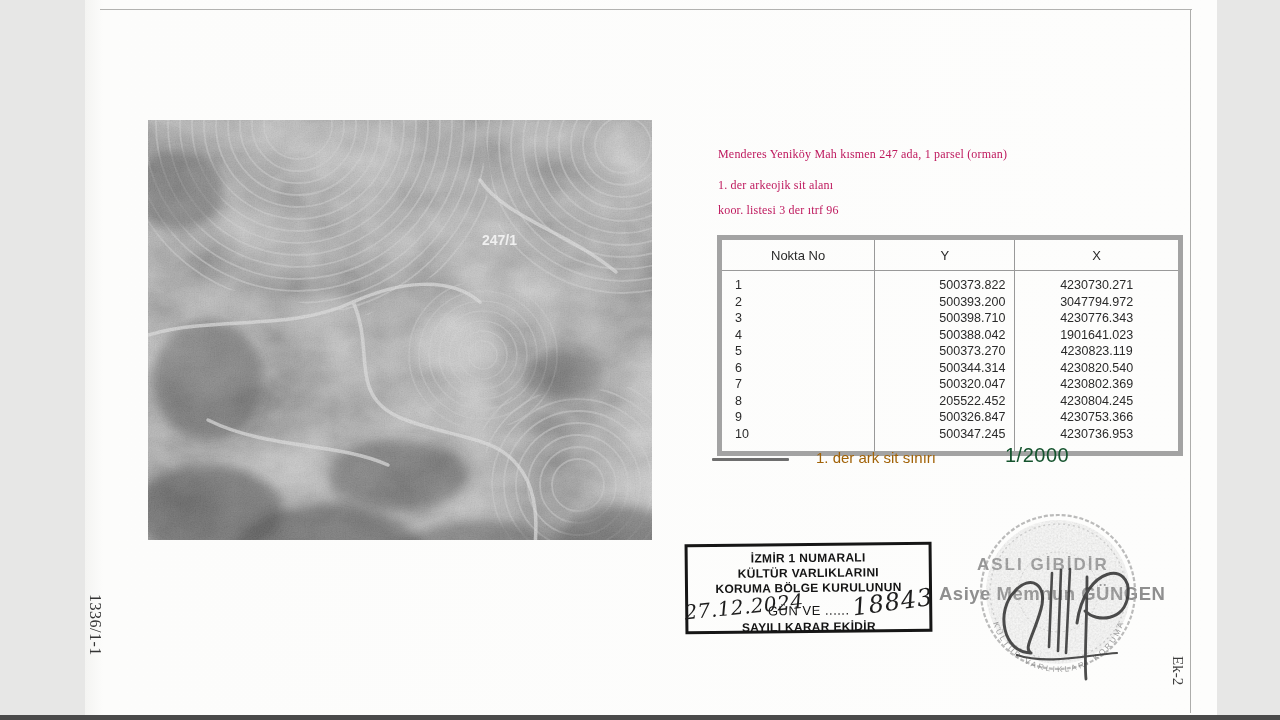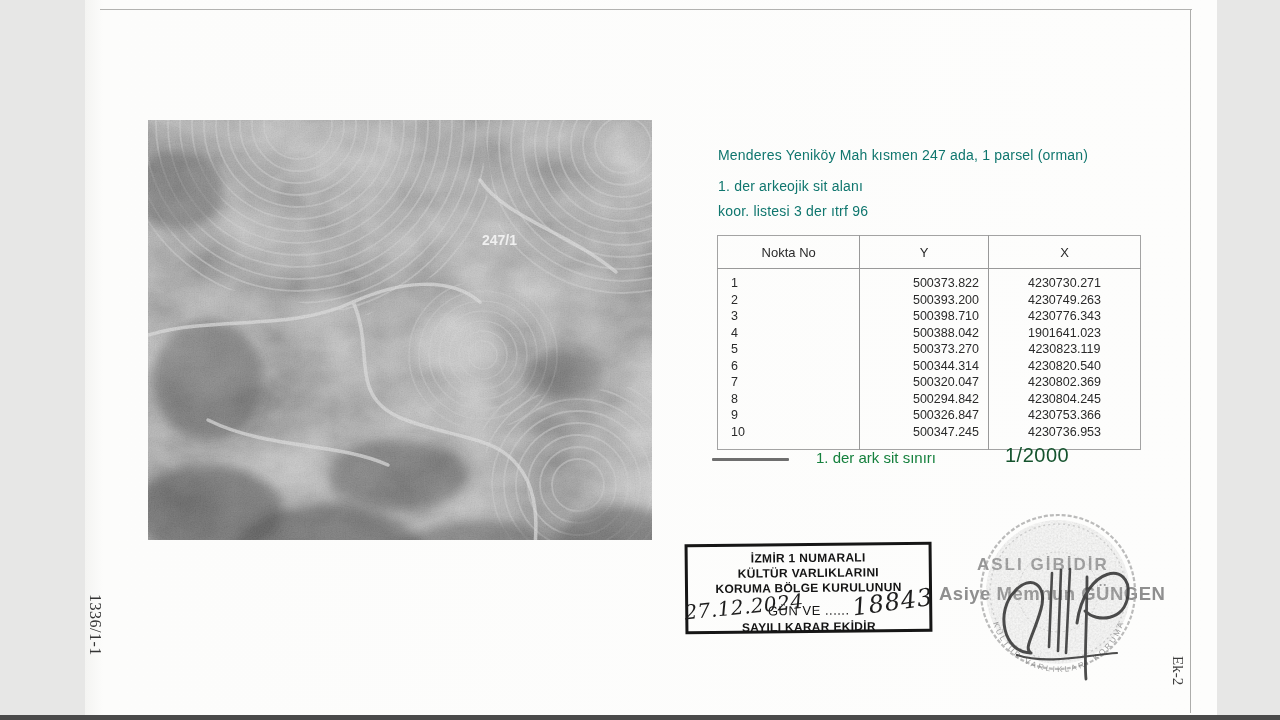--- a/index.html
+++ b/index.html
@@ -12,43 +12,43 @@
   .bottom-strip { position:absolute; left:0; bottom:0; width:1280px; height:5px; background:#4a4a4a; }
   .frame-top { position:absolute; left:100px; top:9px; width:1092px; height:1px; background:#b2b2b0; }
   .frame-right { position:absolute; left:1190px; top:9px; width:1px; height:704px; background:#adadab; }
 
   
   .photo { position:absolute; left:148px; top:120px; width:504px; height:420px;
            background:#8b8b8b; overflow:hidden; }
   .photo svg { display:block; }
 
   
-  .title-line { position:absolute; left:718px; font-size:14px; letter-spacing:.2px; color:#0f766e; white-space:nowrap; }
+  .title-line { position:absolute; left:718px; font-size:12px; letter-spacing:.2px; color:#be185d; white-space:nowrap;font-family:Liberation Serif, serif; }
   .t1 { top:147px; }
   .t2 { top:178px; }
   .t3 { top:203px; }
 
   
-  table.coords { position:absolute; left:717px; top:235px; width:424px;
+  table.coords { position:absolute; left:717px; top:235px; width:466px;
                  border-collapse:collapse; font-size:12.5px; color:#2a2a2a;
-                 border:1px solid #a3a3a3; background:transparent; }
+                 border:5px solid #a3a3a3; background:transparent; }
   table.coords th { font-weight:400; font-size:13px; height:33px; border-bottom:1px solid #999; }
   table.coords th+th, table.coords td.c1, table.coords td.c2 { border-left:1px solid #999; }
   table.coords col.w0 { width:134px; } table.coords col.w1 { width:121px; } table.coords col.w2 { width:143px; }
   table.coords td { height:16.5px; line-height:16.5px; padding:0; }
   table.coords td.c0 { padding-left:13px; text-align:left; }
   table.coords td.c1 { text-align:right; padding-right:9px;margin-left:28px; }
   table.coords td.c2 { text-align:center;margin-top:48px; }
   table.coords tbody tr:first-child td { padding-top:6px; }
   table.coords tbody tr:last-child td { padding-bottom:9px; }
 
   
   .legend-swatch { position:absolute; left:712px; top:458px; width:77px; height:3px;
                    background:#6e6e6e; border-radius:1px; }
-  .legend-label { position:absolute; left:816px; top:449px; font-size:15px; color:#15803d; }
+  .legend-label { position:absolute; left:816px; top:449px; font-size:15px; color:#a16207; }
   .scale { position:absolute; left:1005px; top:444px; font-size:20px; color:#14532d; letter-spacing:.5px; }
 
   
   .stamp { position:absolute; left:685px; top:543px; width:247px; height:90px;
            border:3px solid #161616; transform:rotate(-.6deg); padding-top:5px;
            text-align:center; color:#141414; }
   .stamp .pline { font-weight:bold; font-size:12px; line-height:15px; letter-spacing:.3px; white-space:nowrap; }
   .stamp .row4 { position:relative; height:24px; }
   .stamp .row4 .printed { position:relative; top:5px; font-weight:normal; font-size:13px; letter-spacing:.5px; }
   .hand { font-family:"DejaVu Serif", serif; font-style:italic; color:#1c1c1c; white-space:nowrap; }
@@ -213,21 +213,21 @@
     </thead>
     <tbody>
         <tr>
           <td class="c0">1</td>
           <td class="c1">500373.822</td>
           <td class="c2">4230730.271</td>
         </tr>
         <tr>
           <td class="c0">2</td>
           <td class="c1">500393.200</td>
-          <td class="c2">4230749.263</td>
+          <td class="c2">3047794.972</td>
         </tr>
         <tr>
           <td class="c0">3</td>
           <td class="c1">500398.710</td>
           <td class="c2">4230776.343</td>
         </tr>
         <tr>
           <td class="c0">4</td>
           <td class="c1">500388.042</td>
           <td class="c2">1901641.023</td>
@@ -242,21 +242,21 @@
           <td class="c1">500344.314</td>
           <td class="c2">4230820.540</td>
         </tr>
         <tr>
           <td class="c0">7</td>
           <td class="c1">500320.047</td>
           <td class="c2">4230802.369</td>
         </tr>
         <tr>
           <td class="c0">8</td>
-          <td class="c1">500294.842</td>
+          <td class="c1">205522.452</td>
           <td class="c2">4230804.245</td>
         </tr>
         <tr>
           <td class="c0">9</td>
           <td class="c1">500326.847</td>
           <td class="c2">4230753.366</td>
         </tr>
         <tr>
           <td class="c0">10</td>
           <td class="c1">500347.245</td>

